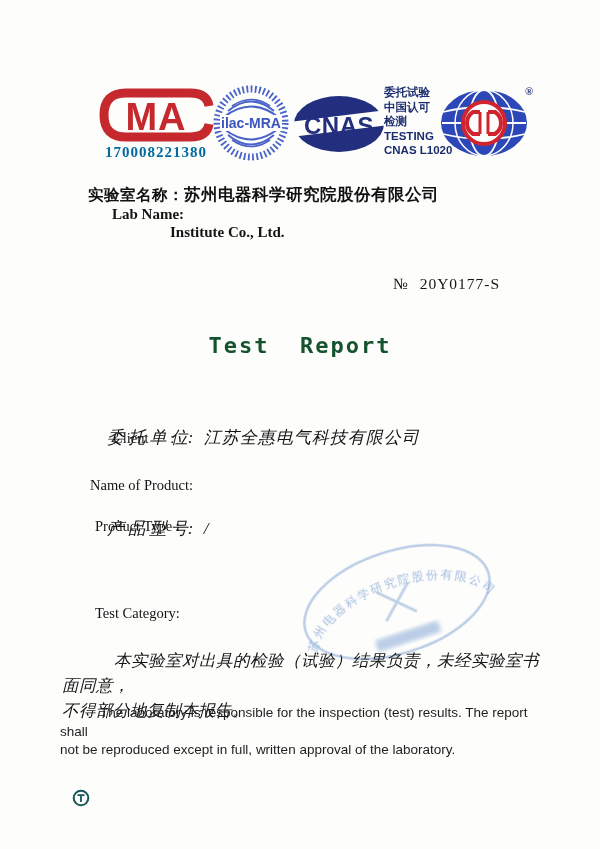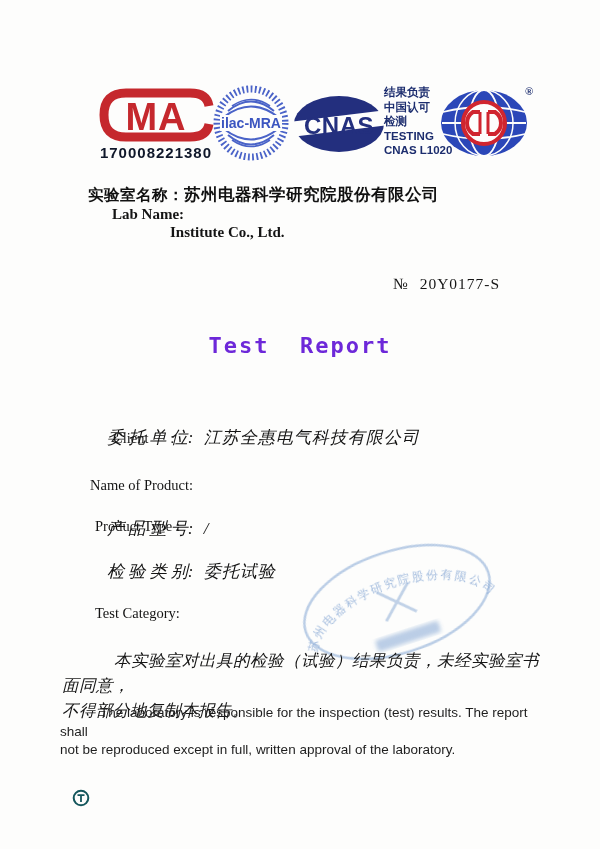--- a/index.html
+++ b/index.html
@@ -5,22 +5,22 @@
   html,body{margin:0;padding:0;}
   body{width:600px;height:849px;background:#e8e8e8;}
   .page{
     position:relative;width:600px;height:849px;background:#fdfdfc;
     font-family:"Liberation Serif",serif;color:#1c1c1c;overflow:hidden;
   }
   .abs{position:absolute;}
 
   
   .cma-number{
-    font-family:Liberation Sans, sans-serif;font-weight:bold;
-    font-size:15px;letter-spacing:1px;color:#0f172a;text-align:center;width:118px;
+    font-family:Liberation Serif, serif;font-weight:bold;
+    font-size:15px;letter-spacing:1px;color:#0369a1;text-align:center;width:118px;
   }
   .acc-text{
     font-family:"Liberation Sans",sans-serif;font-weight:bold;color:#1c2d6e;
     font-size:11.5px;line-height:14.5px;
   }
   .reg-mark{
     font-family:"Liberation Serif",serif;font-size:11px;color:#1c2d6e;font-weight:bold;
   }
 
   
@@ -36,21 +36,21 @@
   
   .report-no{font-family:"Liberation Serif",serif;font-size:15.5px;color:#161616;letter-spacing:1px;margin-top:17px;}
   .title-zh{
     left:0;right:0;text-align:center;
     font-family:"Liberation Sans",sans-serif;font-weight:bold;font-size:28px;
     letter-spacing:3px;color:#141414;
   }
   .title-en{
     left:0;right:0;text-align:center;
     font-family:"DejaVu Sans Mono",monospace;font-weight:bold;font-size:22px;
-    letter-spacing:2px;color:#6d28d9;white-space:pre;
+    letter-spacing:2px;color:#14532d;white-space:pre;
   }
 
   
   .field-zh{
     font-family:"Liberation Serif",serif;font-style:italic;font-size:17px;
     color:#141414;white-space:pre;
   }
   .field-zh .fvalue{margin-left:6px;letter-spacing:1px;}
   .field-en{
     font-family:"Liberation Serif",serif;font-size:14.5px;color:#141414;white-space:pre;
@@ -94,21 +94,21 @@
     <text x="39" y="44" text-anchor="middle" font-family="Liberation Sans, sans-serif" font-weight="bold" font-size="14" fill="#3b55c0">ilac-MRA</text>
   </svg>
 
   <svg class="abs" style="left:293px;top:95px;" width="92" height="58" viewBox="0 0 92 58">
     <ellipse cx="46" cy="29" rx="45" ry="28" fill="#232f7e"></ellipse>
     <rect x="-6" y="21" width="104" height="15" fill="#fdfdfc" transform="rotate(-7 46 29)"></rect>
     <text x="46" y="39" text-anchor="middle" font-family="Liberation Sans, sans-serif" font-weight="bold" font-size="24" fill="#232f7e" letter-spacing="0.5">CNAS</text>
   </svg>
 
   <div class="abs acc-text" style="left:384px;top:85px;">
-    <div>结果负责</div>
+    <div>委托试验</div>
     <div>中国认可</div>
     <div>检测</div>
     <div>TESTING</div>
     <div>CNAS L1020</div>
   </div>
 
   <svg class="abs" style="left:440px;top:88px;" width="90" height="70" viewBox="0 0 90 70">
     <ellipse cx="44" cy="35" rx="43" ry="33" fill="#2b47b8"></ellipse>
     <path d="M 3 24 Q 44 14 85 24" fill="none" stroke="#fdfdfc" stroke-width="1.8"></path>
     <path d="M 2 35 L 86 35" fill="none" stroke="#fdfdfc" stroke-width="1.8"></path>
@@ -141,23 +141,20 @@
   </div>
   <div class="abs field-en" style="left:113px;top:430px;">Client      :</div>
 
   <div class="abs field-en" style="left:90px;top:477px;">Name of Product:</div>
 
   <div class="abs field-zh" style="left:90px;top:497px;">
     <span>产 品 型 号: </span><span class="fvalue">/</span>
   </div>
   <div class="abs field-en" style="left:95px;top:518px;">Product Type :</div>
 
-  <div class="abs field-zh" style="left:90px;top:540px;">
-    <span>检 验 类 别: </span><span class="fvalue">委托试验</span>
-  </div>
   <div class="abs field-en" style="left:95px;top:561px;margin-top:44px;">Test Category:</div>
 
   <svg class="abs stamp" style="left:280px;top:532px;" width="235" height="140" viewBox="0 0 235 140">
     <defs>
       <filter id="blurSoft">
           <feGaussianBlur stdDeviation="0.7"></feGaussianBlur>
         </filter>
       <filter id="blurHeavy">
           <feGaussianBlur stdDeviation="2.2"></feGaussianBlur>
         </filter>

